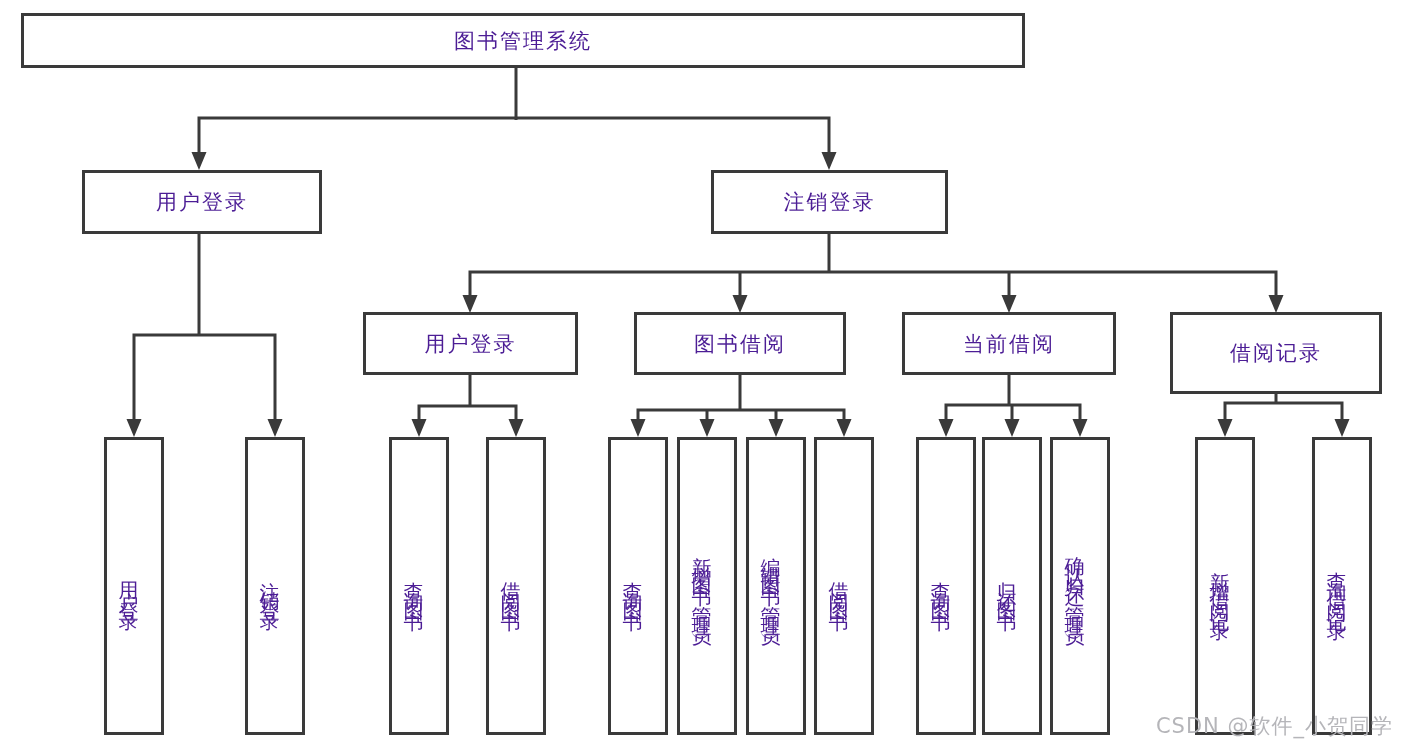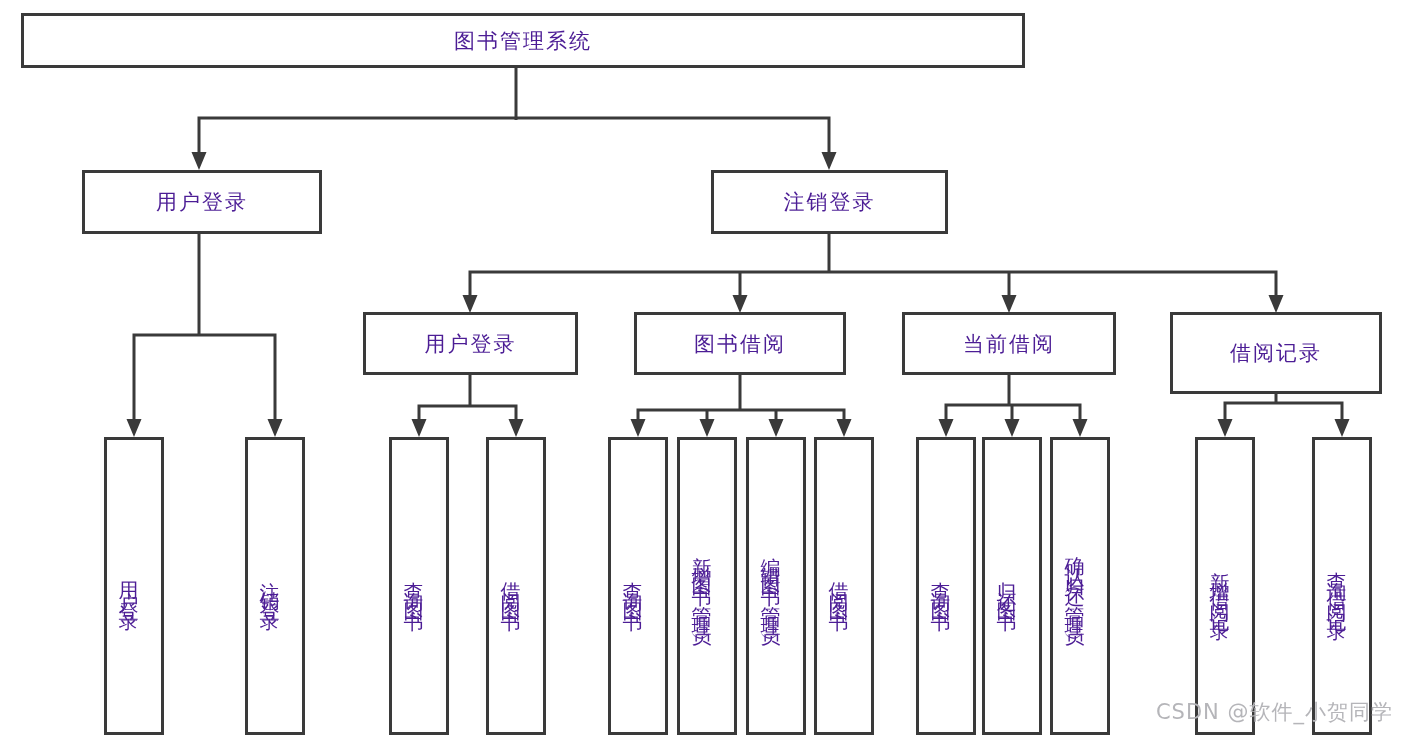--- a/index.html
+++ b/index.html
@@ -35,21 +35,21 @@
     text-orientation: mixed;
     font-size: 20px;
     letter-spacing: 10px;
     line-height: 1;
     white-space: normal;
     padding-block-start: 10px; 
   }
   .watermark {
     position: absolute;
     right: 12px;
-    bottom: 21px;
+    bottom: 7px;
     z-index: 10;
     font-size: 21px;
     letter-spacing: 1px;
     color: #b5b5b9;
     white-space: nowrap;
   }
 </style>
 </head>
 <body>
 

